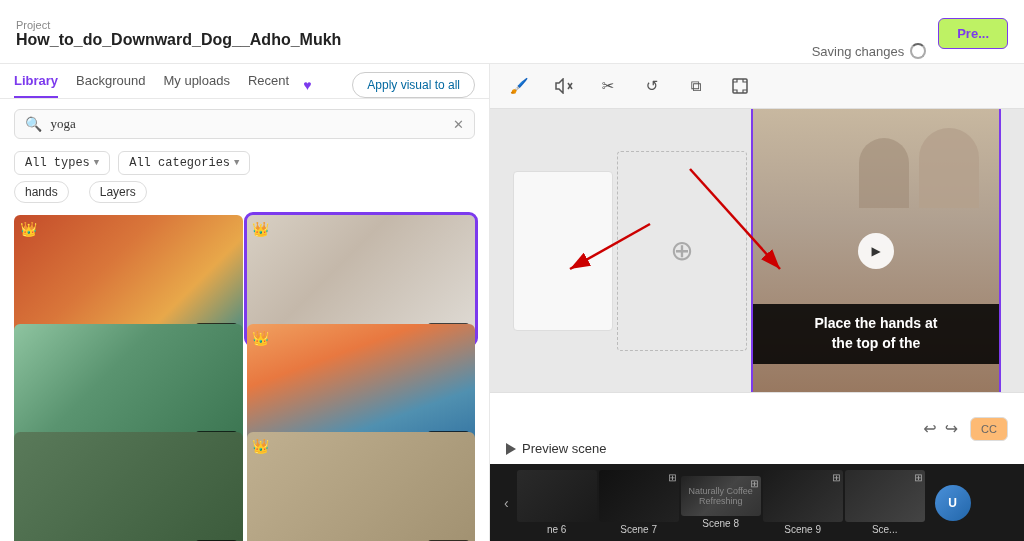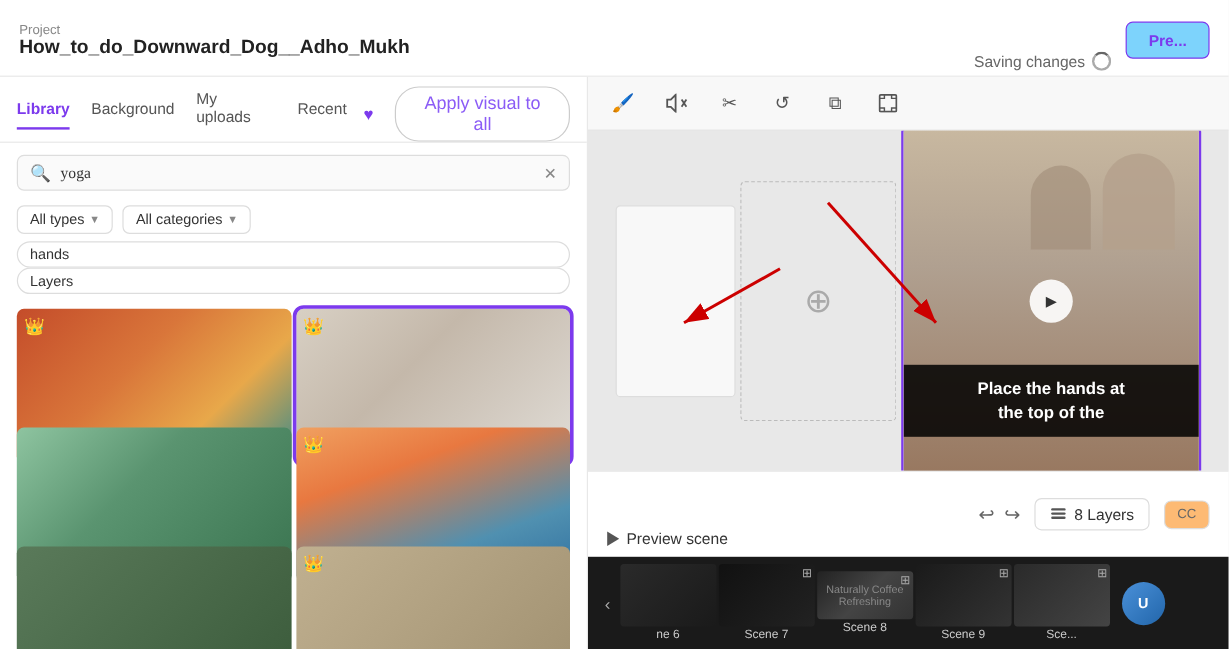--- a/index.html
+++ b/index.html
@@ -9,49 +9,49 @@
 
     
     .header { display: flex; align-items: center; justify-content: space-between; padding: 8px 16px 4px 16px; border-bottom: 1px solid #e8e8e8; }
     .header-left { display: flex; flex-direction: column; }
     .project-label { font-size: 11px; color: #888; }
     .project-title { font-size: 16px; font-weight: 600; color: #222; }
     .header-right { display: flex; align-items: center; gap: 12px; }
     .saving-text { font-size: 13px; color: #666; display: flex; align-items: center; gap: 6px; margin-top: 35px; }
     .saving-icon { display: inline-block; width: 16px; height: 16px; border: 2px solid #aaa; border-top-color: #666; border-radius: 50%; animation: spin 1s linear infinite; }
     @keyframes spin { to { transform: rotate(360deg); } }
-    .preview-btn { padding: 7px 18px; border: 1.5px solid #7c3aed; border-radius: 6px; background: #7dd3fc; color: #7c3aed; font-size: 13px; font-weight: 600; cursor: pointer; }
+    .preview-btn { padding: 7px 18px; border: 1.5px solid #7c3aed; border-radius: 6px; background: #bef264; color: #7c3aed; font-size: 13px; font-weight: 600; cursor: pointer; }
 
     
     .main-content { display: flex; flex: 1; overflow: hidden; }
 
     
     .left-panel { width: 490px; display: flex; flex-direction: column; border-right: 1px solid #e8e8e8; }
 
     
     .tabs { display: flex; align-items: center; padding: 8px 14px 0 14px; border-bottom: 1px solid #e8e8e8; gap: 18px; }
     .tab { font-size: 13px; color: #555; padding-bottom: 8px; cursor: pointer; border-bottom: 2px solid transparent; }
     .tab.active { color: #7c3aed; border-bottom: 2px solid #7c3aed; font-weight: 600; }
     .tab-heart { color: #7c3aed; font-size: 14px; margin-left: -4px; cursor: pointer; }
-    .apply-visual-btn { margin-left: auto; padding: 5px 14px; border: 1.5px solid #ccc; border-radius: 20px; background: white; color: #8b5cf6; font-size: 15px; cursor: pointer; }
+    .apply-visual-btn { margin-left: auto; padding: 5px 14px; border: 1.5px solid #ccc; border-radius: 20px; background: white; color: #0369a1; font-size: 12px; cursor: pointer; }
 
     
     .search-area { padding: 10px 14px 6px 14px; }
     .search-box { display: flex; align-items: center; border: 1px solid #ddd; border-radius: 6px; padding: 6px 10px; gap: 8px; background: #fafafa; }
     .search-icon { color: #888; font-size: 14px; }
     .search-input { border: none; background: transparent; outline: none; flex: 1; font-size: 13px; color: #333; font-family: Liberation Serif, serif; }
     .search-clear { color: #888; cursor: pointer; font-size: 13px; }
 
     
-    .filters { display: flex; gap: 8px; padding: 6px 14px; }
+    .filters { display: flex; gap: 8px; padding: 6px 14px; font-family: Liberation Mono, monospace; }
     .filter-dropdown { display: flex; align-items: center; gap: 4px; border: 1px solid #ddd; border-radius: 6px; padding: 4px 10px; font-size: 12px; color: #333; cursor: pointer; background: white; }
     .filter-arrow { font-size: 9px; color: #888; }
 
     
-    .tags { display: flex; gap: 0; padding: 0 14px 8px 14px; flex-direction: column; }
+    .tags { display: flex; gap: 20px; padding: 0 14px 8px 14px; }
     .tag { padding: 3px 10px; border: 1px solid #ddd; border-radius: 14px; font-size: 12px; color: #333; cursor: pointer; background: white; }
 
     
     .media-grid { display: grid; grid-template-columns: 1fr 1fr; gap: 4px; padding: 4px 14px; overflow-y: auto; flex: 1; }
     .media-thumb { position: relative; border-radius: 6px; overflow: hidden; background: #111; cursor: pointer; aspect-ratio: 16/9; }
     .media-duration { position: absolute; bottom: 6px; right: 6px; background: rgba(0,0,0,0.7); color: white; font-size: 10px; padding: 2px 5px; border-radius: 3px; }
     .media-crown { position: absolute; top: 6px; left: 6px; font-size: 14px; }
     .media-thumb.selected { outline: 3px solid #7c3aed; }
 
     
@@ -244,28 +244,20 @@
 
       <div class="bottom-bar">
         <div class="preview-scene-btn">
           <div class="play-triangle"></div>
           <span>Preview scene</span>
         </div>
         <div class="undo-redo">
           <button class="undo-redo-btn">↩</button>
           <button class="undo-redo-btn">↪</button>
         </div>
-        <div class="layers-btn">
-          <svg width="14" height="14" viewBox="0 0 14 14" fill="none">
-              <rect x="1" y="5" width="12" height="2" rx="1" fill="#555"></rect>
-              <rect x="1" y="8.5" width="12" height="2" rx="1" fill="#555"></rect>
-              <rect x="1" y="1.5" width="12" height="2" rx="1" fill="#555"></rect>
-            </svg>
-          <span>8 Layers</span>
-        </div>
         <div class="cc-btn">CC</div>
       </div>
 
       <div class="timeline">
         <span class="timeline-arrow">‹</span>
 
         <div class="scene-thumb">
           <div class="scene-s6"></div>
           <div class="scene-label">ne 6</div>
         </div>

